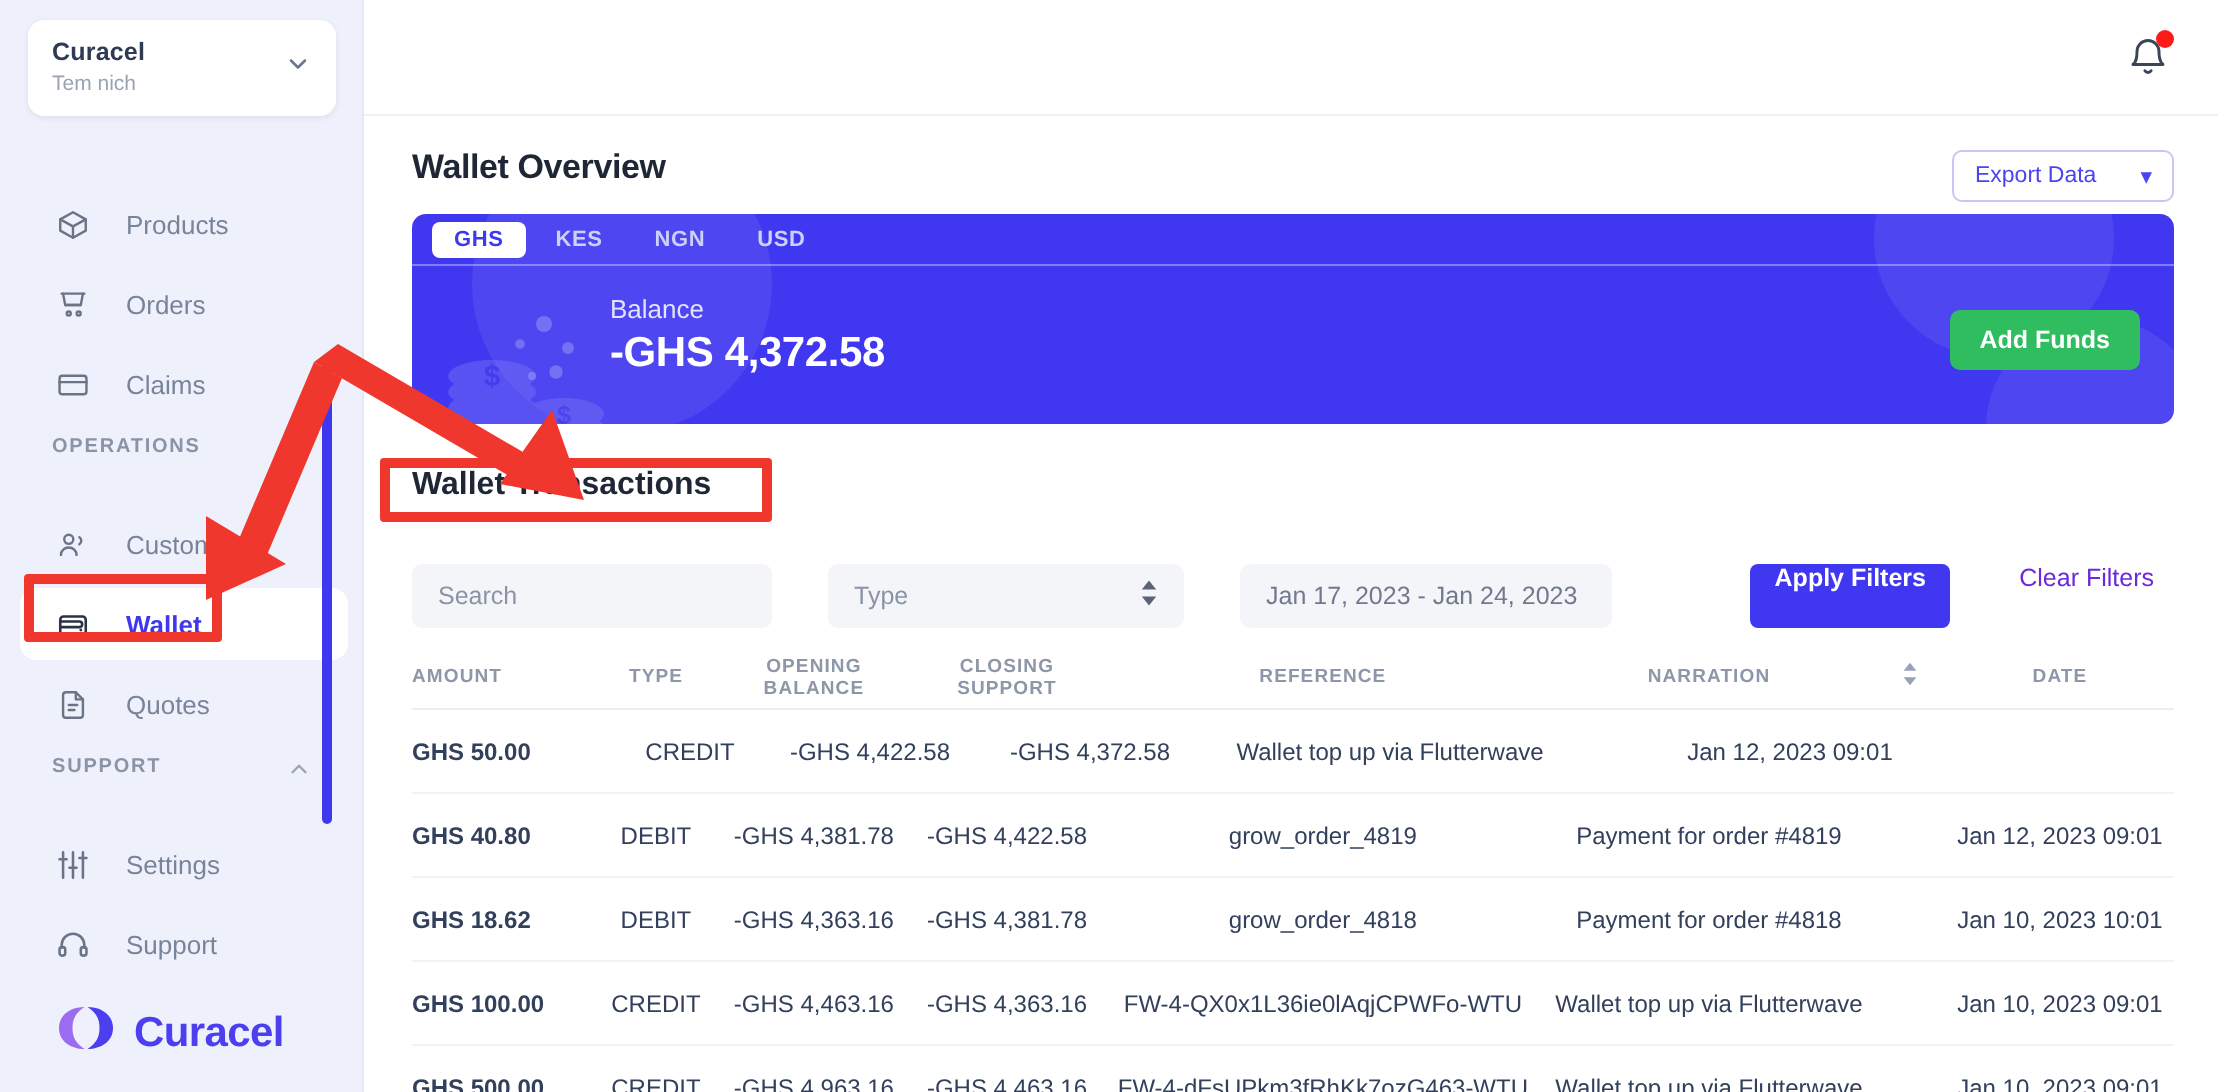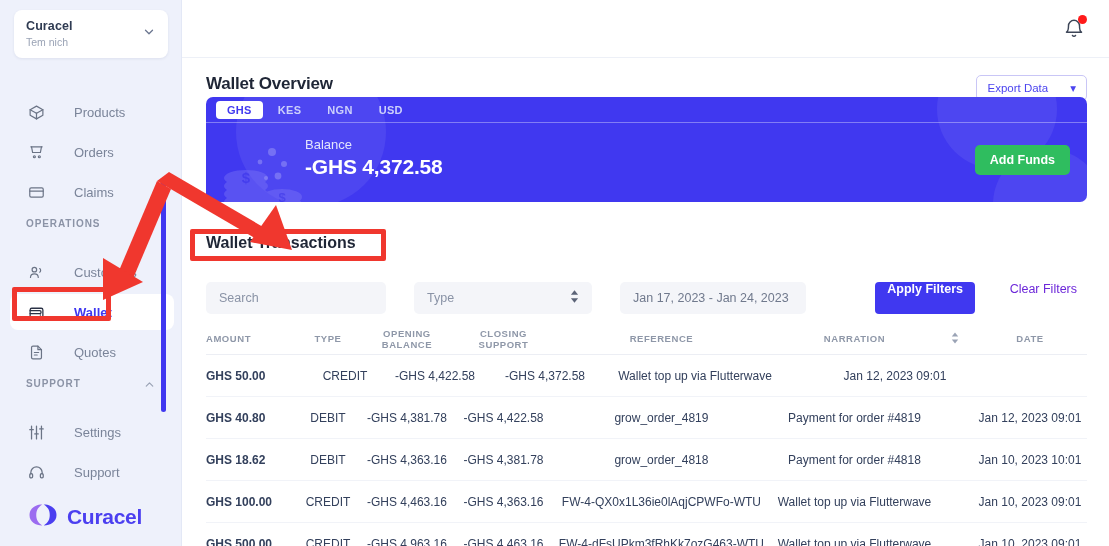--- a/index.html
+++ b/index.html
@@ -26,21 +26,21 @@
     display: flex; align-items: center; padding: 0 12px;
   }
   .org-text { flex: 1; line-height: 1.25; }
   .org-name { font-size: 12.5px; font-weight: 700; color: #2f3b52; letter-spacing: .1px; }
   .org-sub { font-size: 10.5px; color: #9aa3b5; margin-top: 1px; }
   .chev { color: #6b7690; }
 
   .nav { position: absolute; left: 0; top: 92px; width: 182px; }
   .nav-item {
     display: flex; align-items: center;
-    height: 40px; padding-left: 26px; gap: 28px;
+    height: 40px; padding-left: 26px; gap: 17px;
     color: #7a8499; font-size: 13px;
     position: relative;
   }
   .nav-item .ico { width: 20px; height: 20px; display: flex; align-items: center; justify-content: center; color: #6b7486; }
   .nav-item.active { color: #3f37f0; font-weight: 700; }
   .nav-item.active .pill {
     position: absolute; left: 10px; right: 8px; top: 2px; bottom: 2px;
     background: #fff; border-radius: 8px; z-index: 0;
   }
   .nav-item .ico, .nav-item .lbl { position: relative; z-index: 1; }
@@ -82,21 +82,21 @@
   }
   .export-btn {
     position: absolute; right: 22px; top: 17px;
     border: 1px solid #c9c6f6; border-radius: 5px;
     color: #4b44ef; background: #fff;
     font-size: 11.5px; padding: 5px 10px;
     display: flex; align-items: center; gap: 22px;
   }
 
   .wallet-card {
-    position: absolute; left: 24px; top: 39px; right: 22px; height: 105px;
+    position: absolute; left: 24px; top: 49px; right: 22px; height: 105px;
     background: #4038f0; border-radius: 7px; overflow: hidden;
   }
   .bubble { position: absolute; border-radius: 50%; background: rgba(255,255,255,.07); }
   .curr-tabs { position: absolute; left: 0; top: 0; right: 0; height: 26px; display: flex; align-items: center; padding-left: 10px; gap: 4px; border-bottom: 1px solid rgba(255,255,255,.35); }
   .curr-tab { font-size: 11px; color: #ccd0fb; padding: 3px 11px; border-radius: 4px; font-weight: 600; letter-spacing: .3px; }
   .curr-tab.active { background: #fff; color: #4038f0; }
   .bal-label { position: absolute; left: 99px; top: 40px; font-size: 13px; color: #e2e4fd; }
   .bal-amount { position: absolute; left: 99px; top: 58px; font-size: 21px; font-weight: 700; color: #fff; letter-spacing: -.2px; }
   .add-funds {
     position: absolute; right: 17px; top: 48px;

